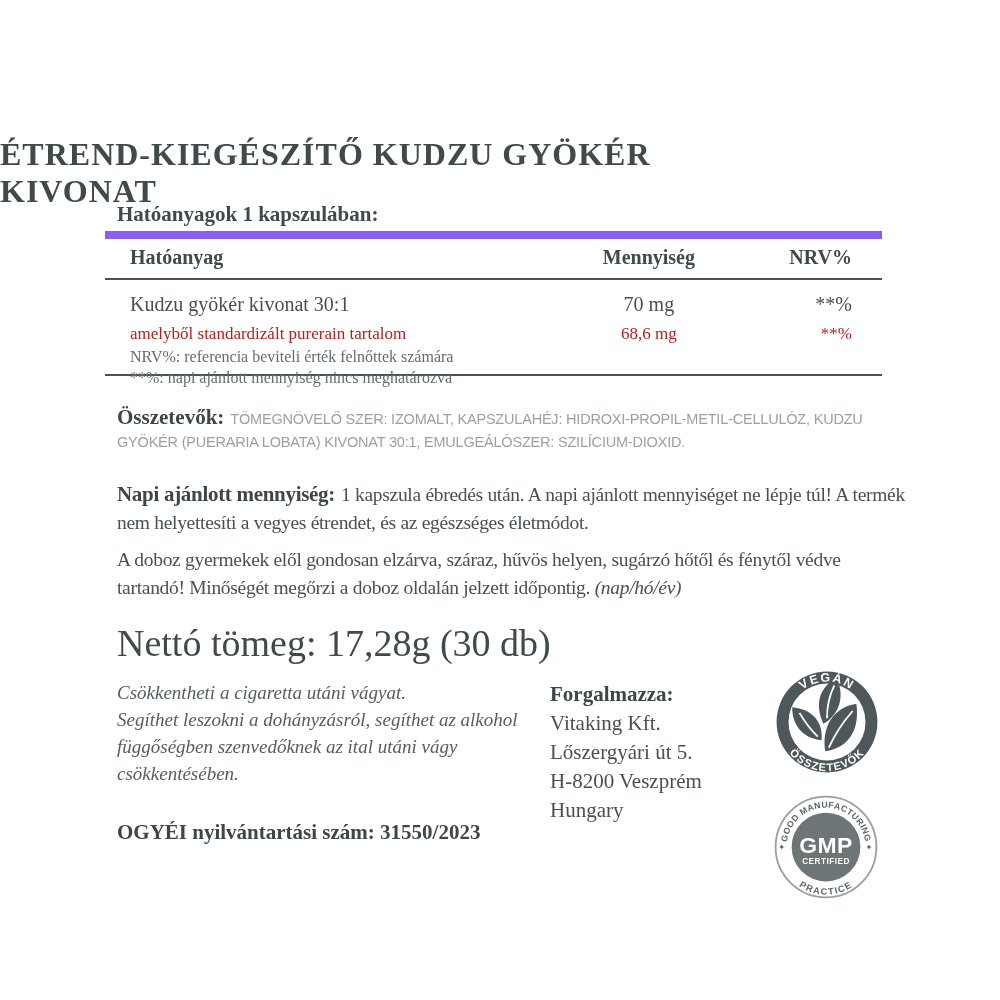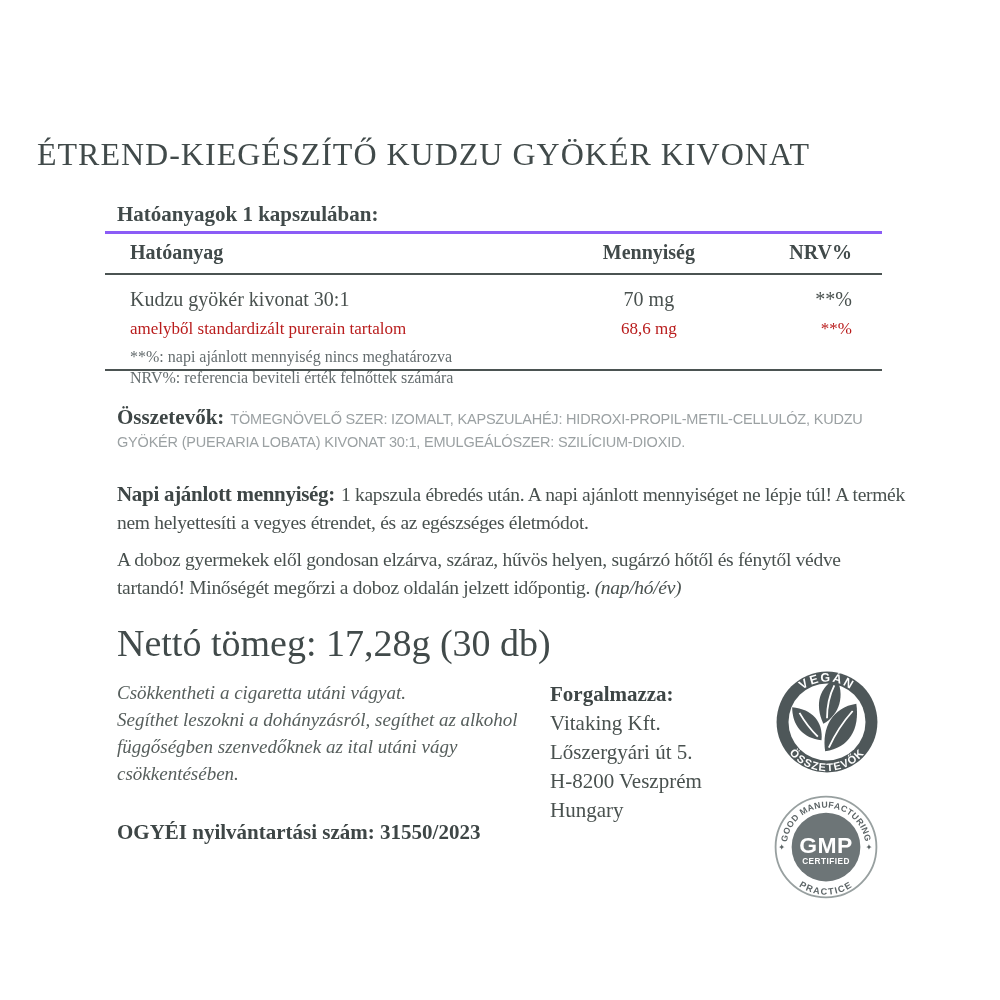--- a/index.html
+++ b/index.html
@@ -1,23 +1,23 @@
 <!DOCTYPE html>
 <html><head>
 <meta charset="utf-8">
 <style>
   html,body{margin:0;padding:0;background:#ffffff;}
   .page{position:relative;width:1000px;height:1000px;background:#fff;overflow:hidden;
         font-family:"Liberation Serif",serif;color:#49514f;}
   .abs{position:absolute;margin:0;}
-  .title{left:0;top:136px;width:810px;text-align:right;font-size:32px;font-weight:normal;
+  .title{left:0;top:136px;width:810px;text-align:left;font-size:32px;font-weight:bold;
          letter-spacing:1px;color:#414a4a;}
   .caption{left:117px;top:202px;font-size:21px;font-weight:bold;color:#414a4a;}
   table.facts{left:105px;top:231px;width:777px;border-collapse:collapse;
-              border-top:3px solid #8b5cf6;border-bottom:2px solid #4b5352;}
+              border-top:8px solid #8b5cf6;border-bottom:2px solid #4b5352;}
   table.facts th{font-size:20px;font-weight:bold;color:#414a4a;
                  border-bottom:2px solid #4b5352;padding:7px 0 9px 0;}
   table.facts td{font-size:20px;padding:4px 0;}
   th.c1,td.c1{width:58%;text-align:left;padding-left:25px !important;}
   th.c2,td.c2{width:24%;text-align:center;}
   th.c3,td.c3{width:18%;text-align:right;padding-right:30px !important;}
   tr.main td{padding-top:13px;}
   tr.sub td{font-size:17px;padding-bottom:30px;color:#b91c1c;}
   .footnotes{left:130px;top:346px;font-size:16px;line-height:21px;color:#646c6e;}
   .ingredients{left:117px;top:406px;width:768px;font-size:15px;line-height:23px;}
@@ -76,22 +76,22 @@
       </tr>
       <tr class="sub">
         <td class="c1">amelyből standardizált purerain tartalom</td>
         <td class="c2">68,6 mg</td>
         <td class="c3">**%</td>
       </tr>
     </tbody>
   </table>
 
   <div class="abs footnotes">
+    <div>NRV%: referencia beviteli érték felnőttek számára</div>
     <div>**%: napi ajánlott mennyiség nincs meghatározva</div>
-    <div>NRV%: referencia beviteli érték felnőttek számára</div>
   </div>
 
   <p class="abs ingredients">
     <span class="blabel">Összetevők:</span><span class="ing">TÖMEGNÖVELŐ SZER: IZOMALT, KAPSZULAHÉJ: HIDROXI-PROPIL-METIL-CELLULÓZ, KUDZU GYÖKÉR (PUERARIA LOBATA) KIVONAT 30:1, EMULGEÁLÓSZER: SZILÍCIUM-DIOXID.</span>
   </p>
 
   <p class="abs para dosage">
     <span class="blabel">Napi ajánlott mennyiség:</span><span>1 kapszula ébredés után. A napi ajánlott mennyiséget ne lépje túl! A termék nem helyettesíti a vegyes étrendet, és az egészséges életmódot.</span>
   </p>
 

